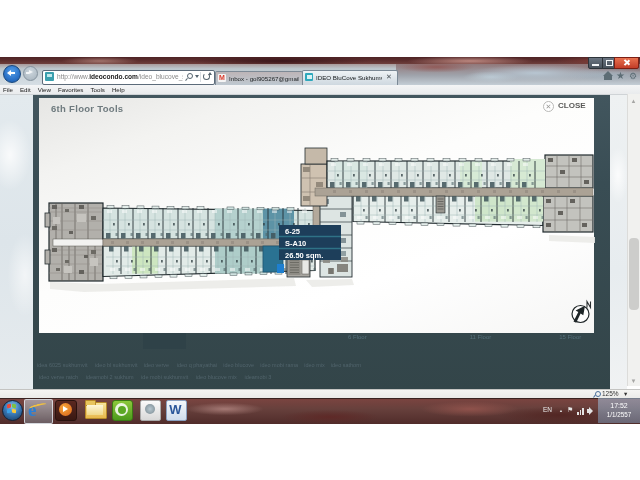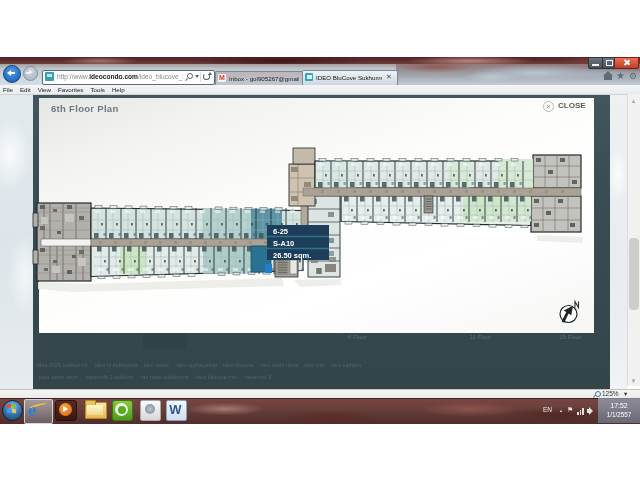--- a/index.html
+++ b/index.html
@@ -84,26 +84,26 @@
 <div class="abs" style="left:143px;top:333px;width:43px;height:16px;background:#2f4248;"></div>
 
 <div class="abs" style="left:348px;top:334px;width:240px;height:7px;font-size:6px;color:#55707a;">6 Floor<span style="margin-left:103px;">11 Floor</span><span style="margin-left:68px;">15 Floor</span></div>
 
 <div class="abs" style="left:37px;top:362px;height:6px;font-size:5.5px;color:#51646c;white-space:nowrap;">idea 6025 sukhumvit&nbsp;&nbsp;&nbsp;&nbsp;&nbsp;ideo bl sukhumvit&nbsp;&nbsp;&nbsp;&nbsp;ideo verve&nbsp;&nbsp;&nbsp;&nbsp;&nbsp;ideo q phayathai&nbsp;&nbsp;&nbsp;&nbsp;ideo blucove&nbsp;&nbsp;&nbsp;&nbsp;ideo mobi rama&nbsp;&nbsp;&nbsp;&nbsp;ideo mix&nbsp;&nbsp;&nbsp;&nbsp;ideo sathorn</div>
 
 <div class="abs" style="left:39px;top:374px;height:6px;font-size:5.5px;color:#51646c;white-space:nowrap;">ideo verve ratch&nbsp;&nbsp;&nbsp;&nbsp;&nbsp;ideamobi 2 sukhum&nbsp;&nbsp;&nbsp;&nbsp;&nbsp;ide mobi sukhumvit&nbsp;&nbsp;&nbsp;&nbsp;&nbsp;ideo blucove mix&nbsp;&nbsp;&nbsp;&nbsp;&nbsp;ideamobi 3</div>
 
 <div class="abs" style="left:39px;top:98px;width:555px;height:235px;background:linear-gradient(160deg,#e6e6e4 0%,#f3f3f1 18%,#fdfdfc 45%,#ffffff 70%,#f6f6f5 100%);"></div>
 
-<div class="abs" style="left:51px;top:102.5px;height:12px;font-size:9.5px;font-weight:bold;color:#6e7a7e;letter-spacing:0.3px;">6th Floor Plan</div>
+<div class="abs" style="left:51px;top:102.5px;height:12px;font-size:9.5px;font-weight:bold;color:#6e7a7e;letter-spacing:0.3px;">6th Floor Tools</div>
 
 <div class="abs" style="left:543px;top:101px;width:9px;height:9px;border-radius:50%;background:#ffffff;border:1px solid #b9b9b7;color:#9a9a98;font-size:7px;line-height:9px;text-align:center;">✕</div>
 <div class="abs" style="left:558px;top:101px;height:10px;font-size:8px;font-weight:bold;color:#5a5a58;">CLOSE</div>
 
-<div class="abs" style="left:32px;top:98px;width:555px;height:235px;">
+<div class="abs" style="left:44px;top:98px;width:555px;height:235px;">
 <svg width="555" height="235" viewBox="0 0 555 235" style="position:absolute;left:0;top:0">
 
 <path d="M6,184 L56,186 L250,180 L252,188 L40,194 L6,191 Z" fill="#ebebe8" opacity="0.9"></path>
 
 <g>
 <rect x="5" y="105" width="54" height="78" fill="#b2b0ab" stroke="#202a2d" stroke-width="1.2"></rect>
 <path d="M18,105 V141 M31,105 V141 M44,105 V141 M18,148 V183 M31,148 V183 M44,148 V183 M12,105 V141 M25,148 V183 M51,148 V183" stroke="#5f5d58" stroke-width="0.7" fill="none"></path>
 <path d="M5,114 H59 M5,123 H59 M5,132 H59 M5,157 H59 M5,166 H59 M5,175 H59 M5,110 H59 M5,152 H59" stroke="#8d8b86" stroke-width="0.5" fill="none"></path>
 <rect x="33" y="116" width="9" height="8" fill="#c6c4bf"></rect>
           <rect x="9" y="119" width="7" height="7" fill="#c6c4bf"></rect>

